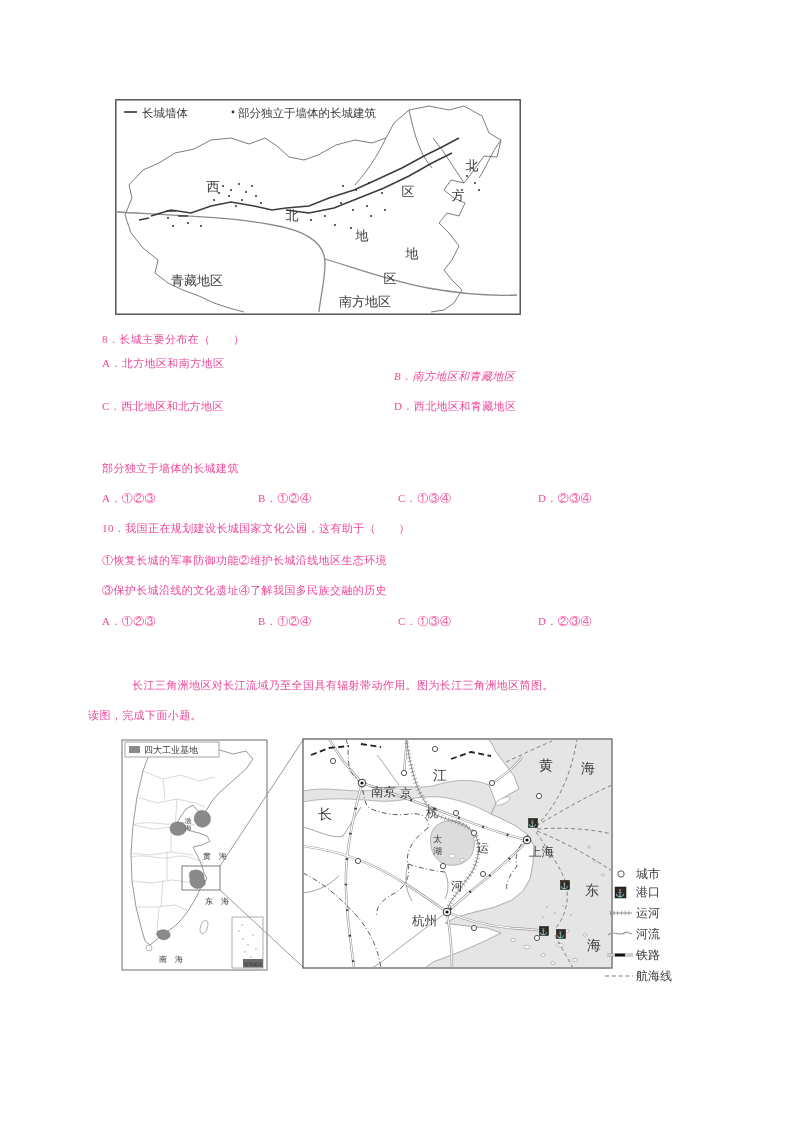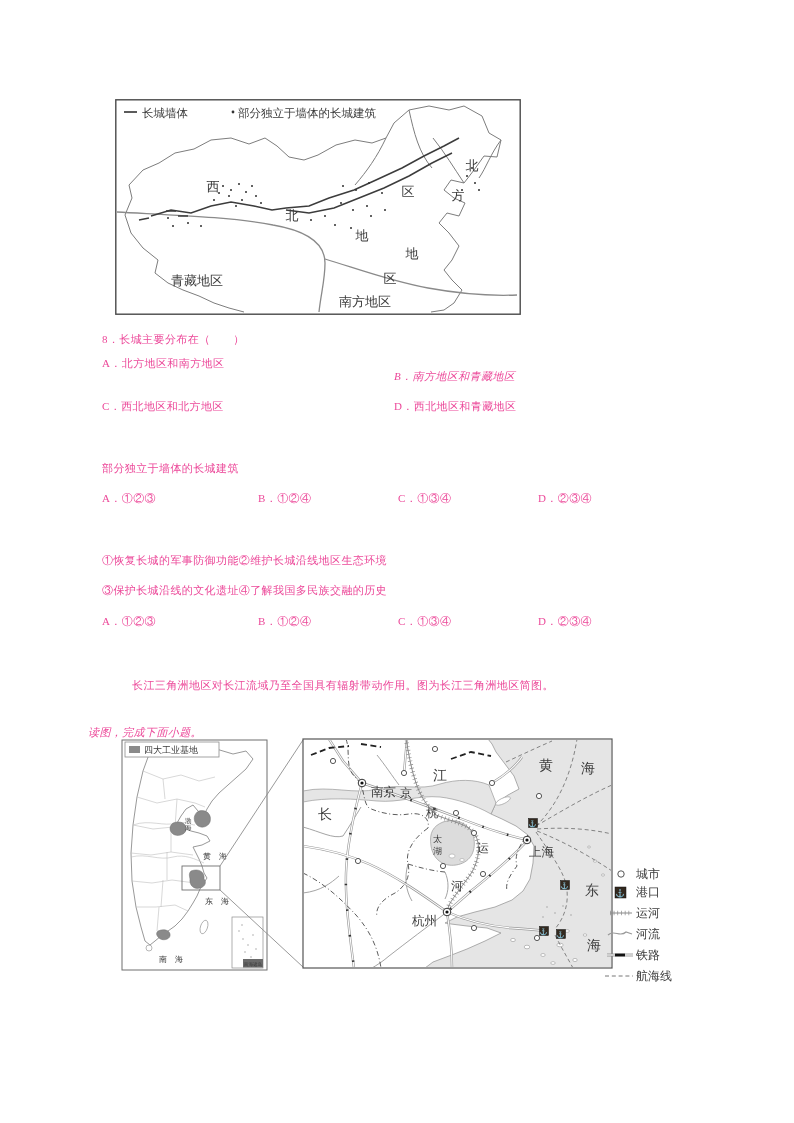--- a/index.html
+++ b/index.html
@@ -101,29 +101,30 @@
   <div class="line" style="left:394px;top:367px;font-style:italic;">B．南方地区和青藏地区</div>
   <div class="line" style="left:102px;top:397px;">C．西北地区和北方地区</div>
   <div class="line" style="left:394px;top:397px;text-align:center;">D．西北地区和青藏地区</div>
 
   <div class="line" style="left:102px;top:459px;">部分独立于墙体的长城建筑</div>
   <div class="line" style="left:102px;top:489px;">A．①②③</div>
   <div class="line" style="left:258px;top:489px;">B．①②④</div>
   <div class="line" style="left:398px;top:489px;">C．①③④</div>
   <div class="line" style="left:538px;top:489px;">D．②③④</div>
 
+  <div class="line" style="left:102px;top:519px;">10．我国正在规划建设长城国家文化公园，这有助于（　　）</div>
   <div class="line" style="left:102px;top:551px;">①恢复长城的军事防御功能②维护长城沿线地区生态环境</div>
   <div class="line" style="left:102px;top:581px;">③保护长城沿线的文化遗址④了解我国多民族交融的历史</div>
   <div class="line" style="left:102px;top:612px;">A．①②③</div>
   <div class="line" style="left:258px;top:612px;">B．①②④</div>
   <div class="line" style="left:398px;top:612px;">C．①③④</div>
   <div class="line" style="left:538px;top:612px;">D．②③④</div>
 
   <div class="line" style="left:132px;top:676px;">长江三角洲地区对长江流域乃至全国具有辐射带动作用。图为长江三角洲地区简图。</div>
-  <div class="line" style="left:88px;top:723px;font-style:italic;">读图，完成下面小题。</div>
+  <div class="line" style="left:88px;top:706px;">读图，完成下面小题。</div>
 
   <div class="fig" style="left:115px;top:735px;">
     <svg width="610" height="250" viewBox="0 0 610 250">
 
       <g>
         <rect x="7" y="5" width="145" height="230" fill="#fff" stroke="#6f6f6f" stroke-width="1"></rect>
 
         <g fill="none" stroke="#8d8d8d" stroke-width="0.9">
           <path d="M 36,14 L 58,11 L 78,16 L 98,13 L 118,19 L 131,16 L 138,24 L 131,34 L 122,42 L 113,50 L 104,58 L 97,66 L 92,74 L 88,82 L 83,76 L 78,70 L 71,74 L 66,81 L 62,88 L 68,93 L 76,96 L 84,98 L 92,101 L 95,106 L 87,110 L 78,112 L 81,118 L 84,124 L 87,131 L 89,138 L 92,143 L 88,149 L 85,154 L 82,161 L 78,168 L 73,176 L 67,184 L 60,191 L 53,196 L 46,201 L 40,206 L 35,210 L 30,206"></path>
           <path d="M 36,14 L 28,36 L 22,62 L 18,90 L 16,118 L 17,146 L 21,172 L 26,192 L 30,206"></path>

